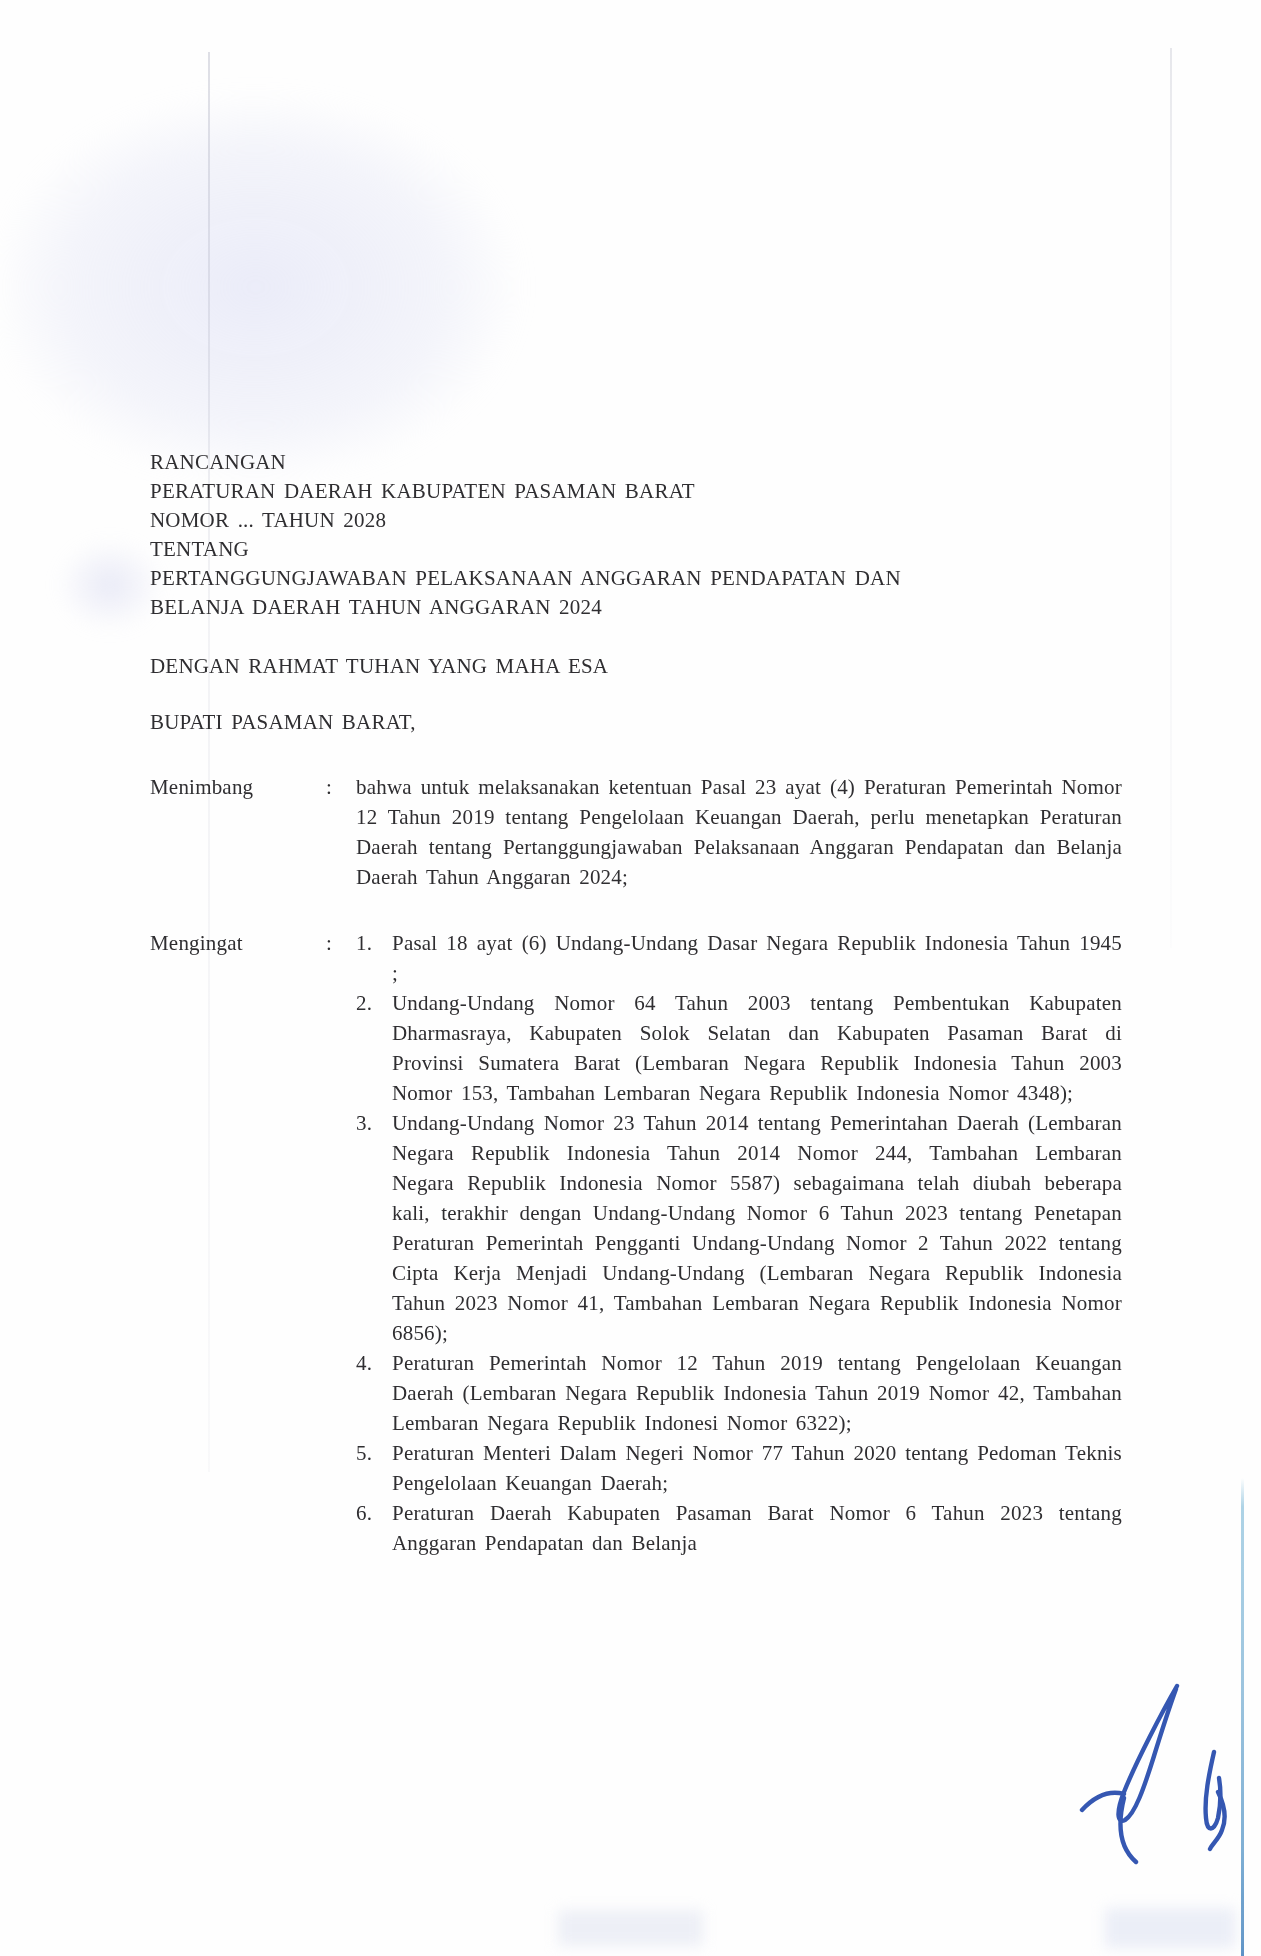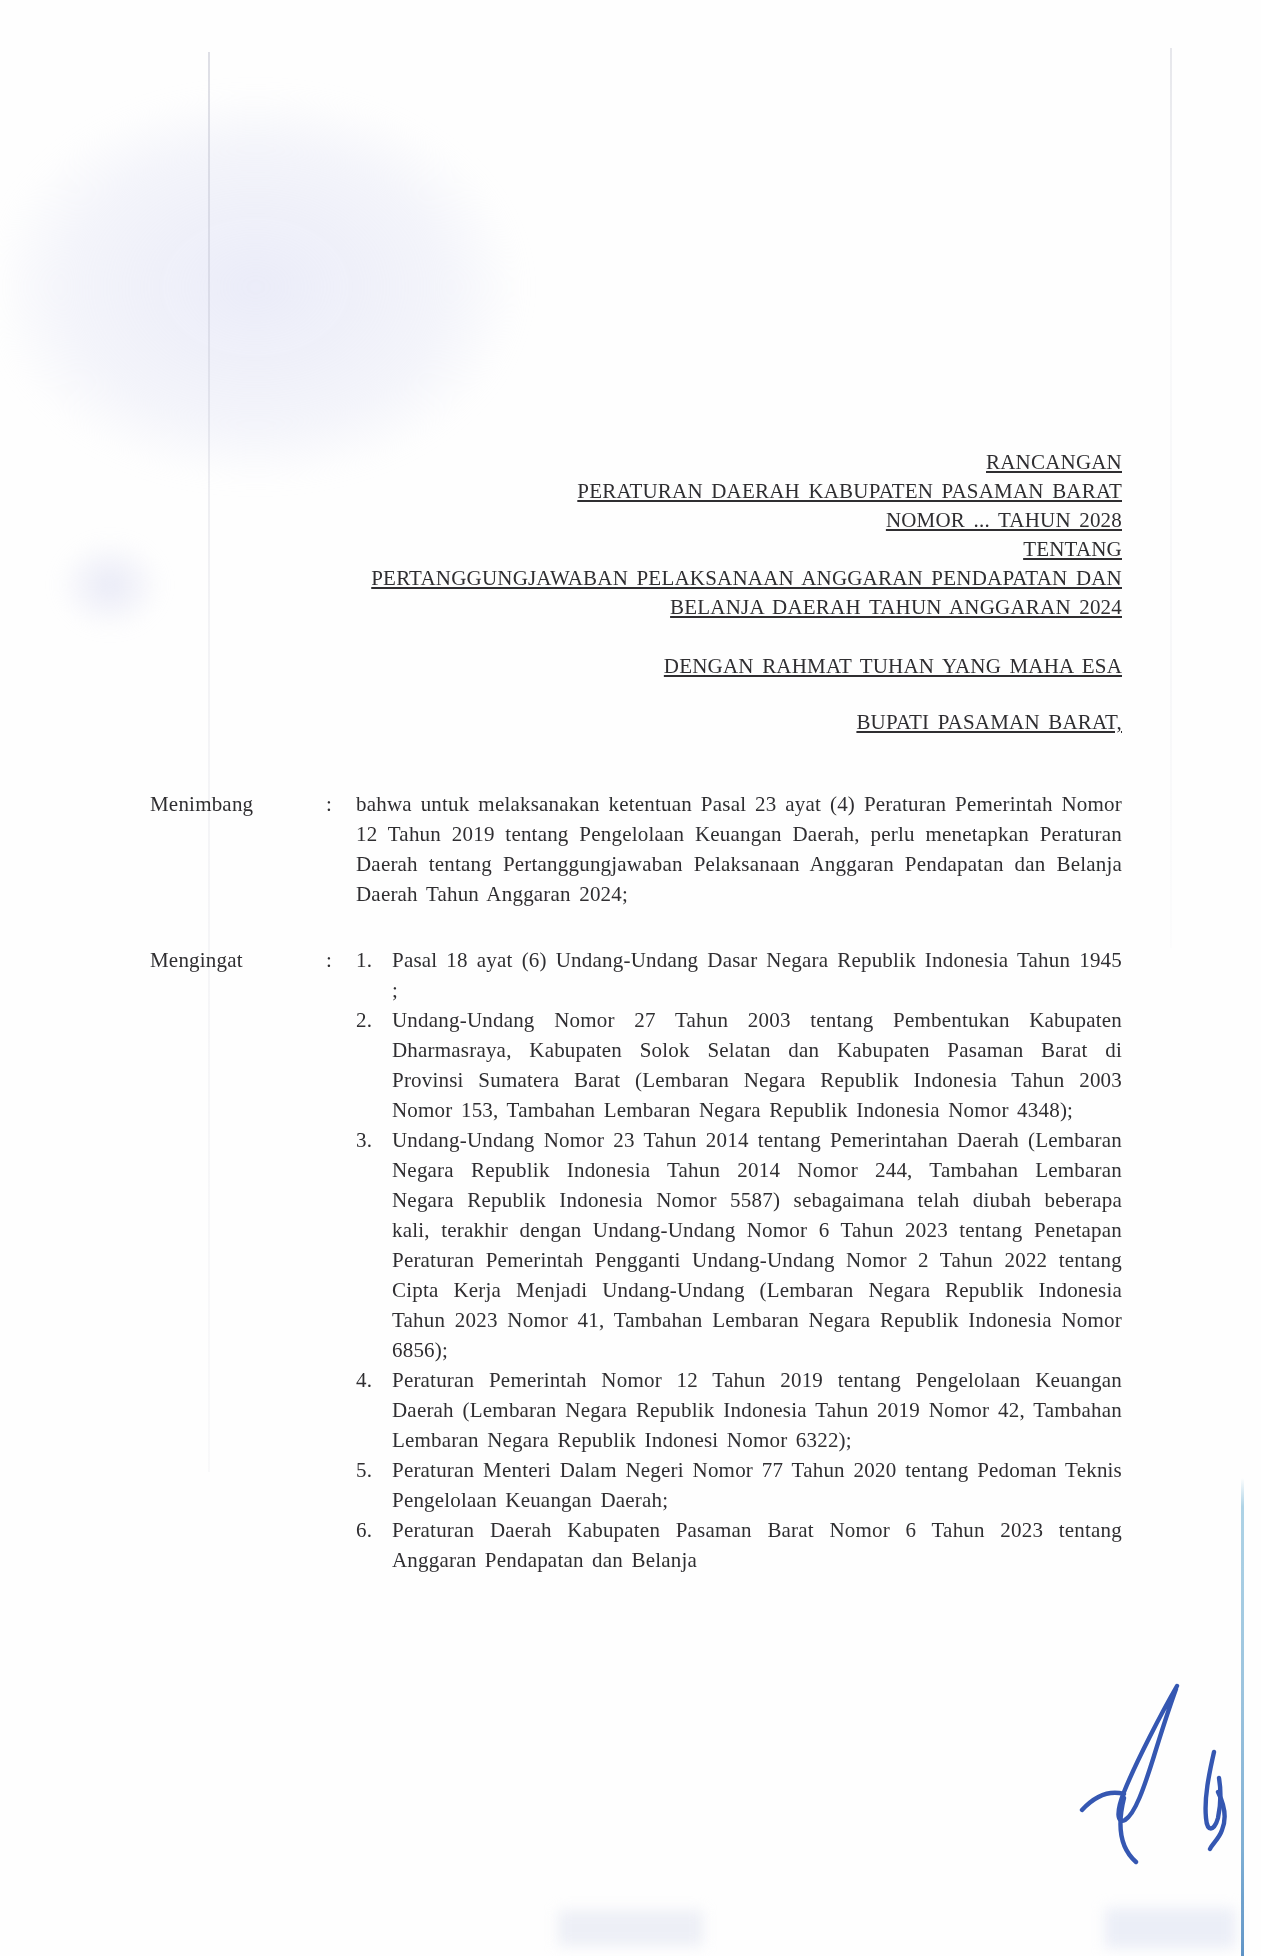--- a/index.html
+++ b/index.html
@@ -63,33 +63,33 @@
   .content {
     position: absolute;
     left: 150px;
     top: 448px;
     width: 972px;
     font-size: 21px;
     line-height: 30px;
     letter-spacing: 0.2px;
     word-spacing: 3px;
   }
-  .heading { text-align: right; text-decoration: underline; }
+  .heading { text-align: left; }
   .heading div { line-height: 29px; }
   .gap-tentang   { }
   .gap-subject   { }
   .gap-rahmat    { margin-top: 30px; }
   .gap-bupati    { margin-top: 27px; }
 
   .clause {
     display: grid;
     grid-template-columns: 176px 30px 766px;
     align-items: start;
   }
-  .clause-menimbang { margin-top: 52px; }
+  .clause-menimbang { margin-top: 35px; }
   .clause-mengingat { margin-top: 36px; }
   .clause .label { text-align: left; }
   .clause .body  { text-align: justify; }
 
   .legal-item {
     display: grid;
     grid-template-columns: 36px 730px;
     align-items: start;
   }
   .legal-item .num  { text-align: left; }
@@ -139,21 +139,21 @@
     <div class="clause clause-mengingat">
       <div class="label">Mengingat</div>
       <div class="sep">:</div>
       <div class="body">
         <div class="legal-item">
           <div class="num">1.</div>
           <div class="text">Pasal 18 ayat (6) Undang-Undang Dasar Negara Republik Indonesia Tahun 1945 ;</div>
         </div>
         <div class="legal-item">
           <div class="num">2.</div>
-          <div class="text">Undang-Undang Nomor 27 Tahun 2003 tentang Pembentukan Kabupaten Dharmasraya, Kabupaten Solok Selatan dan Kabupaten Pasaman Barat di Provinsi Sumatera Barat (Lembaran Negara Republik Indonesia Tahun 2003 Nomor 153, Tambahan Lembaran Negara Republik Indonesia Nomor 4348);</div>
+          <div class="text">Undang-Undang Nomor 64 Tahun 2003 tentang Pembentukan Kabupaten Dharmasraya, Kabupaten Solok Selatan dan Kabupaten Pasaman Barat di Provinsi Sumatera Barat (Lembaran Negara Republik Indonesia Tahun 2003 Nomor 153, Tambahan Lembaran Negara Republik Indonesia Nomor 4348);</div>
         </div>
         <div class="legal-item">
           <div class="num">3.</div>
           <div class="text">Undang-Undang Nomor 23 Tahun 2014 tentang Pemerintahan Daerah (Lembaran Negara Republik Indonesia Tahun 2014 Nomor 244, Tambahan Lembaran Negara Republik Indonesia Nomor 5587) sebagaimana telah diubah beberapa kali, terakhir dengan Undang-Undang Nomor 6 Tahun 2023 tentang Penetapan Peraturan Pemerintah Pengganti Undang-Undang Nomor 2 Tahun 2022 tentang Cipta Kerja Menjadi Undang-Undang (Lembaran Negara Republik Indonesia Tahun 2023 Nomor 41, Tambahan Lembaran Negara Republik Indonesia Nomor 6856);</div>
         </div>
         <div class="legal-item">
           <div class="num">4.</div>
           <div class="text">Peraturan Pemerintah Nomor 12 Tahun 2019 tentang Pengelolaan Keuangan Daerah (Lembaran Negara Republik Indonesia Tahun 2019 Nomor 42, Tambahan Lembaran Negara Republik Indonesi Nomor 6322);</div>
         </div>
         <div class="legal-item">

